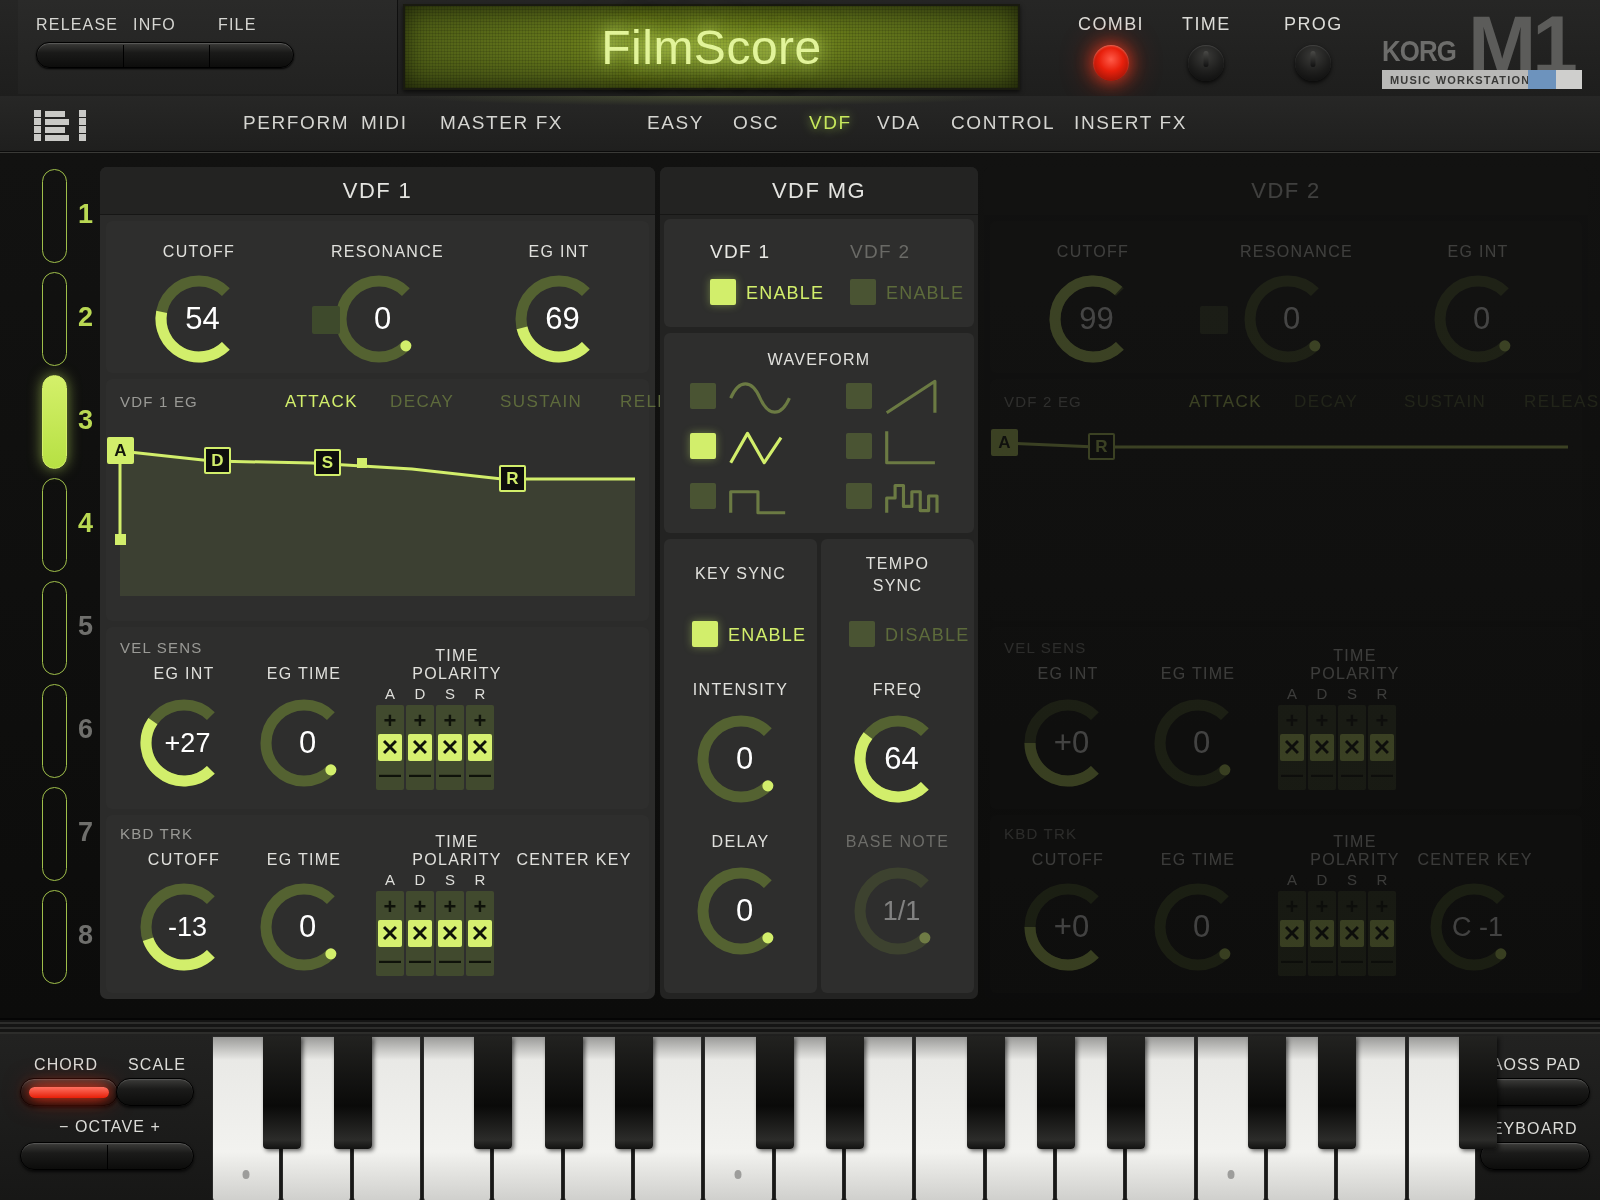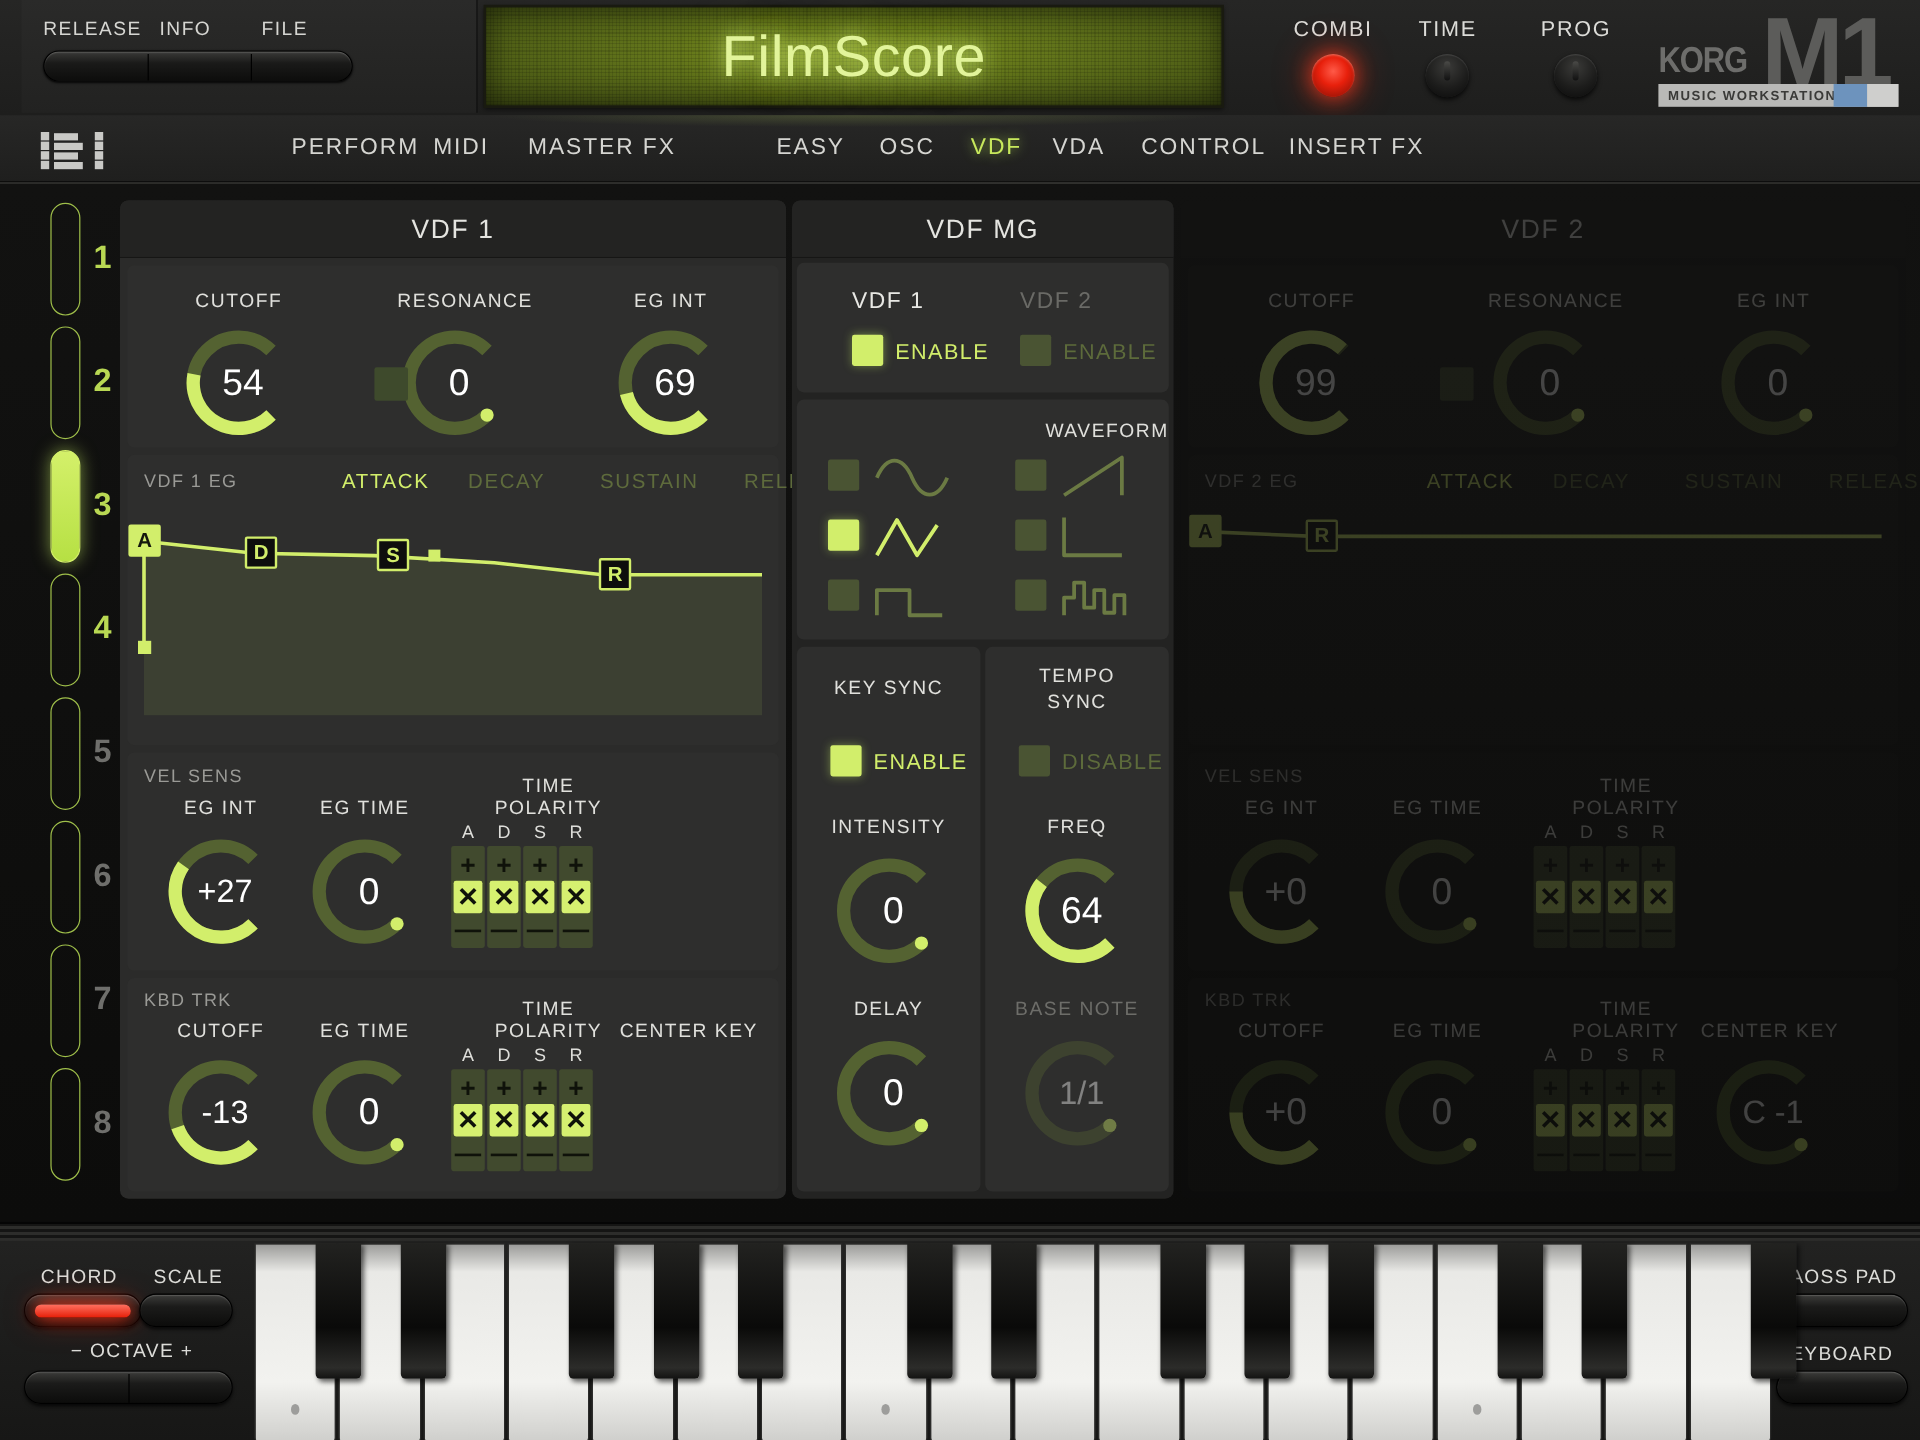--- a/index.html
+++ b/index.html
@@ -519,21 +519,21 @@
         <div class="panel-hd">VDF MG</div>
         <div class="sect" style="position: absolute; left: 4px; top: 52px; width: 310px; height: 108px;">
           <div class="lbl" style="position: absolute; left: 46px; top: 22px; width: 110px; text-align: left; font-size: 19px; letter-spacing: 1.3px; color: rgb(232, 232, 228);">VDF 1</div>
           <div class="sqbox on" style="position: absolute; left: 46px; top: 60px;"></div>
           <div class="lbl" style="position: absolute; left: 82px; top: 64px; width: 110px; text-align: left; font-size: 18px; letter-spacing: 1.2px; color: rgb(210, 238, 107);">ENABLE</div>
           <div class="lbl" style="position: absolute; left: 186px; top: 22px; width: 110px; text-align: left; font-size: 19px; letter-spacing: 1.3px; color: rgb(106, 106, 102);">VDF 2</div>
           <div class="sqbox" style="position: absolute; left: 186px; top: 60px;"></div>
           <div class="lbl" style="position: absolute; left: 222px; top: 64px; width: 110px; text-align: left; font-size: 18px; letter-spacing: 1.2px; color: rgb(93, 107, 59);">ENABLE</div>
         </div>
         <div class="sect" style="position: absolute; left: 4px; top: 166px; width: 310px; height: 200px;">
-          <div class="lbl" style="position: absolute; left: 0px; top: 18px; width: 310px; text-align: right;">WAVEFORM</div>
+          <div class="lbl" style="position: absolute; left: 0px; top: 18px; width: 310px;">WAVEFORM</div>
           <div class="sqbox" style="position: absolute; left: 26px; top: 50px;"></div>
           <div style="position: absolute; left: 62px; top: 42px; width: 66px; height: 44px;"><svg width="66" height="44" viewBox="0 0 62 42">
       <path d="M4,22 C12,4 24,4 32,22 C40,40 52,40 60,22" stroke="#6b7a43" stroke-width="3" fill="none" stroke-linejoin="round"></path>
             </svg></div>
           <div class="sqbox on" style="position: absolute; left: 26px; top: 100px;"></div>
           <div style="position: absolute; left: 62px; top: 92px; width: 66px; height: 44px;"><svg width="66" height="44" viewBox="0 0 62 42">
       <path d="M4,36 L20,8 L36,36 L52,12" stroke="#d2ee6b" stroke-width="3" fill="none" stroke-linejoin="round"></path>
             </svg></div>
           <div class="sqbox" style="position: absolute; left: 26px; top: 150px;"></div>
           <div style="position: absolute; left: 62px; top: 142px; width: 66px; height: 44px;"><svg width="66" height="44" viewBox="0 0 62 42">

